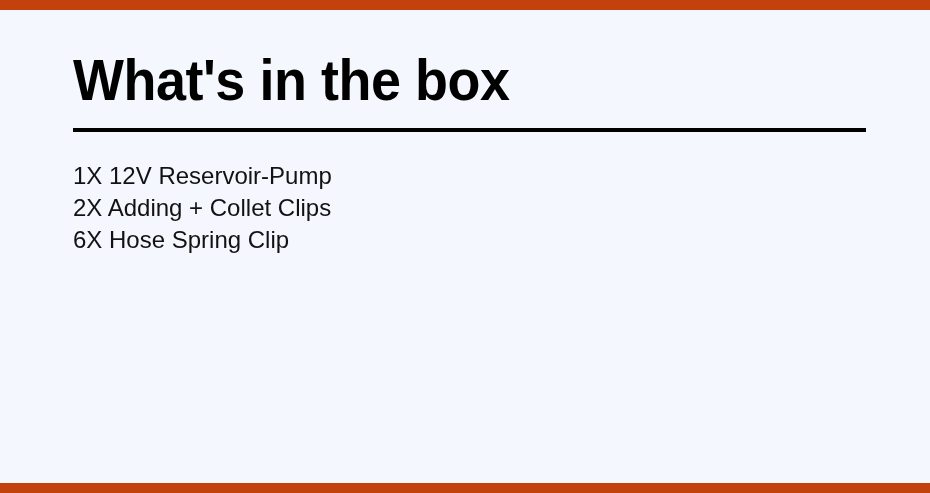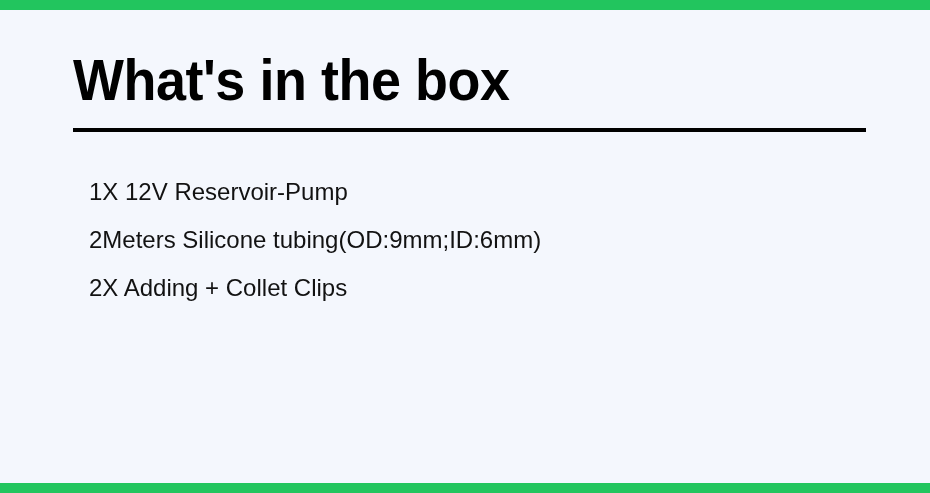--- a/index.html
+++ b/index.html
@@ -13,21 +13,21 @@
     background: #ffffff;
     font-family: "Liberation Sans", sans-serif;
     overflow: hidden;
   }
 
   
   #page {
     position: relative;
     width: 930px;
     height: 493px;
-    background: #22c55e;
+    background: #c2410c;
     box-sizing: border-box;
   }
 
   #page-bg {
     position: absolute;
     left: 0;
     top: 10px;
     width: 930px;
     height: 473px;
     background: #f4f7fd;
@@ -83,38 +83,38 @@
     padding: 0;
   }
 
   .contents-list li {
     font-family: "Liberation Sans", sans-serif;
     font-weight: normal;
     font-size: 24px;
     line-height: 32px;
     color: #121212;
     white-space: nowrap;
-    margin: 16px;
+    margin: 0;
     padding: 0;
   }
 </style>
 </head>
 <body>
 
 <div id="page">
 
   <div id="page-bg"></div>
 
   <div id="content">
 
     <div class="title-block">
       <h1 class="doc-title">What's in the box</h1>
       <div class="title-rule"></div>
     </div>
 
     <ul class="contents-list">
       <li>1X 12V Reservoir-Pump</li>
-      <li>2Meters Silicone tubing(OD:9mm;ID:6mm)</li>
       <li>2X Adding + Collet Clips</li>
+      <li>6X Hose Spring Clip</li>
     </ul>
 
   </div>
 </div>
 
 </body></html>

